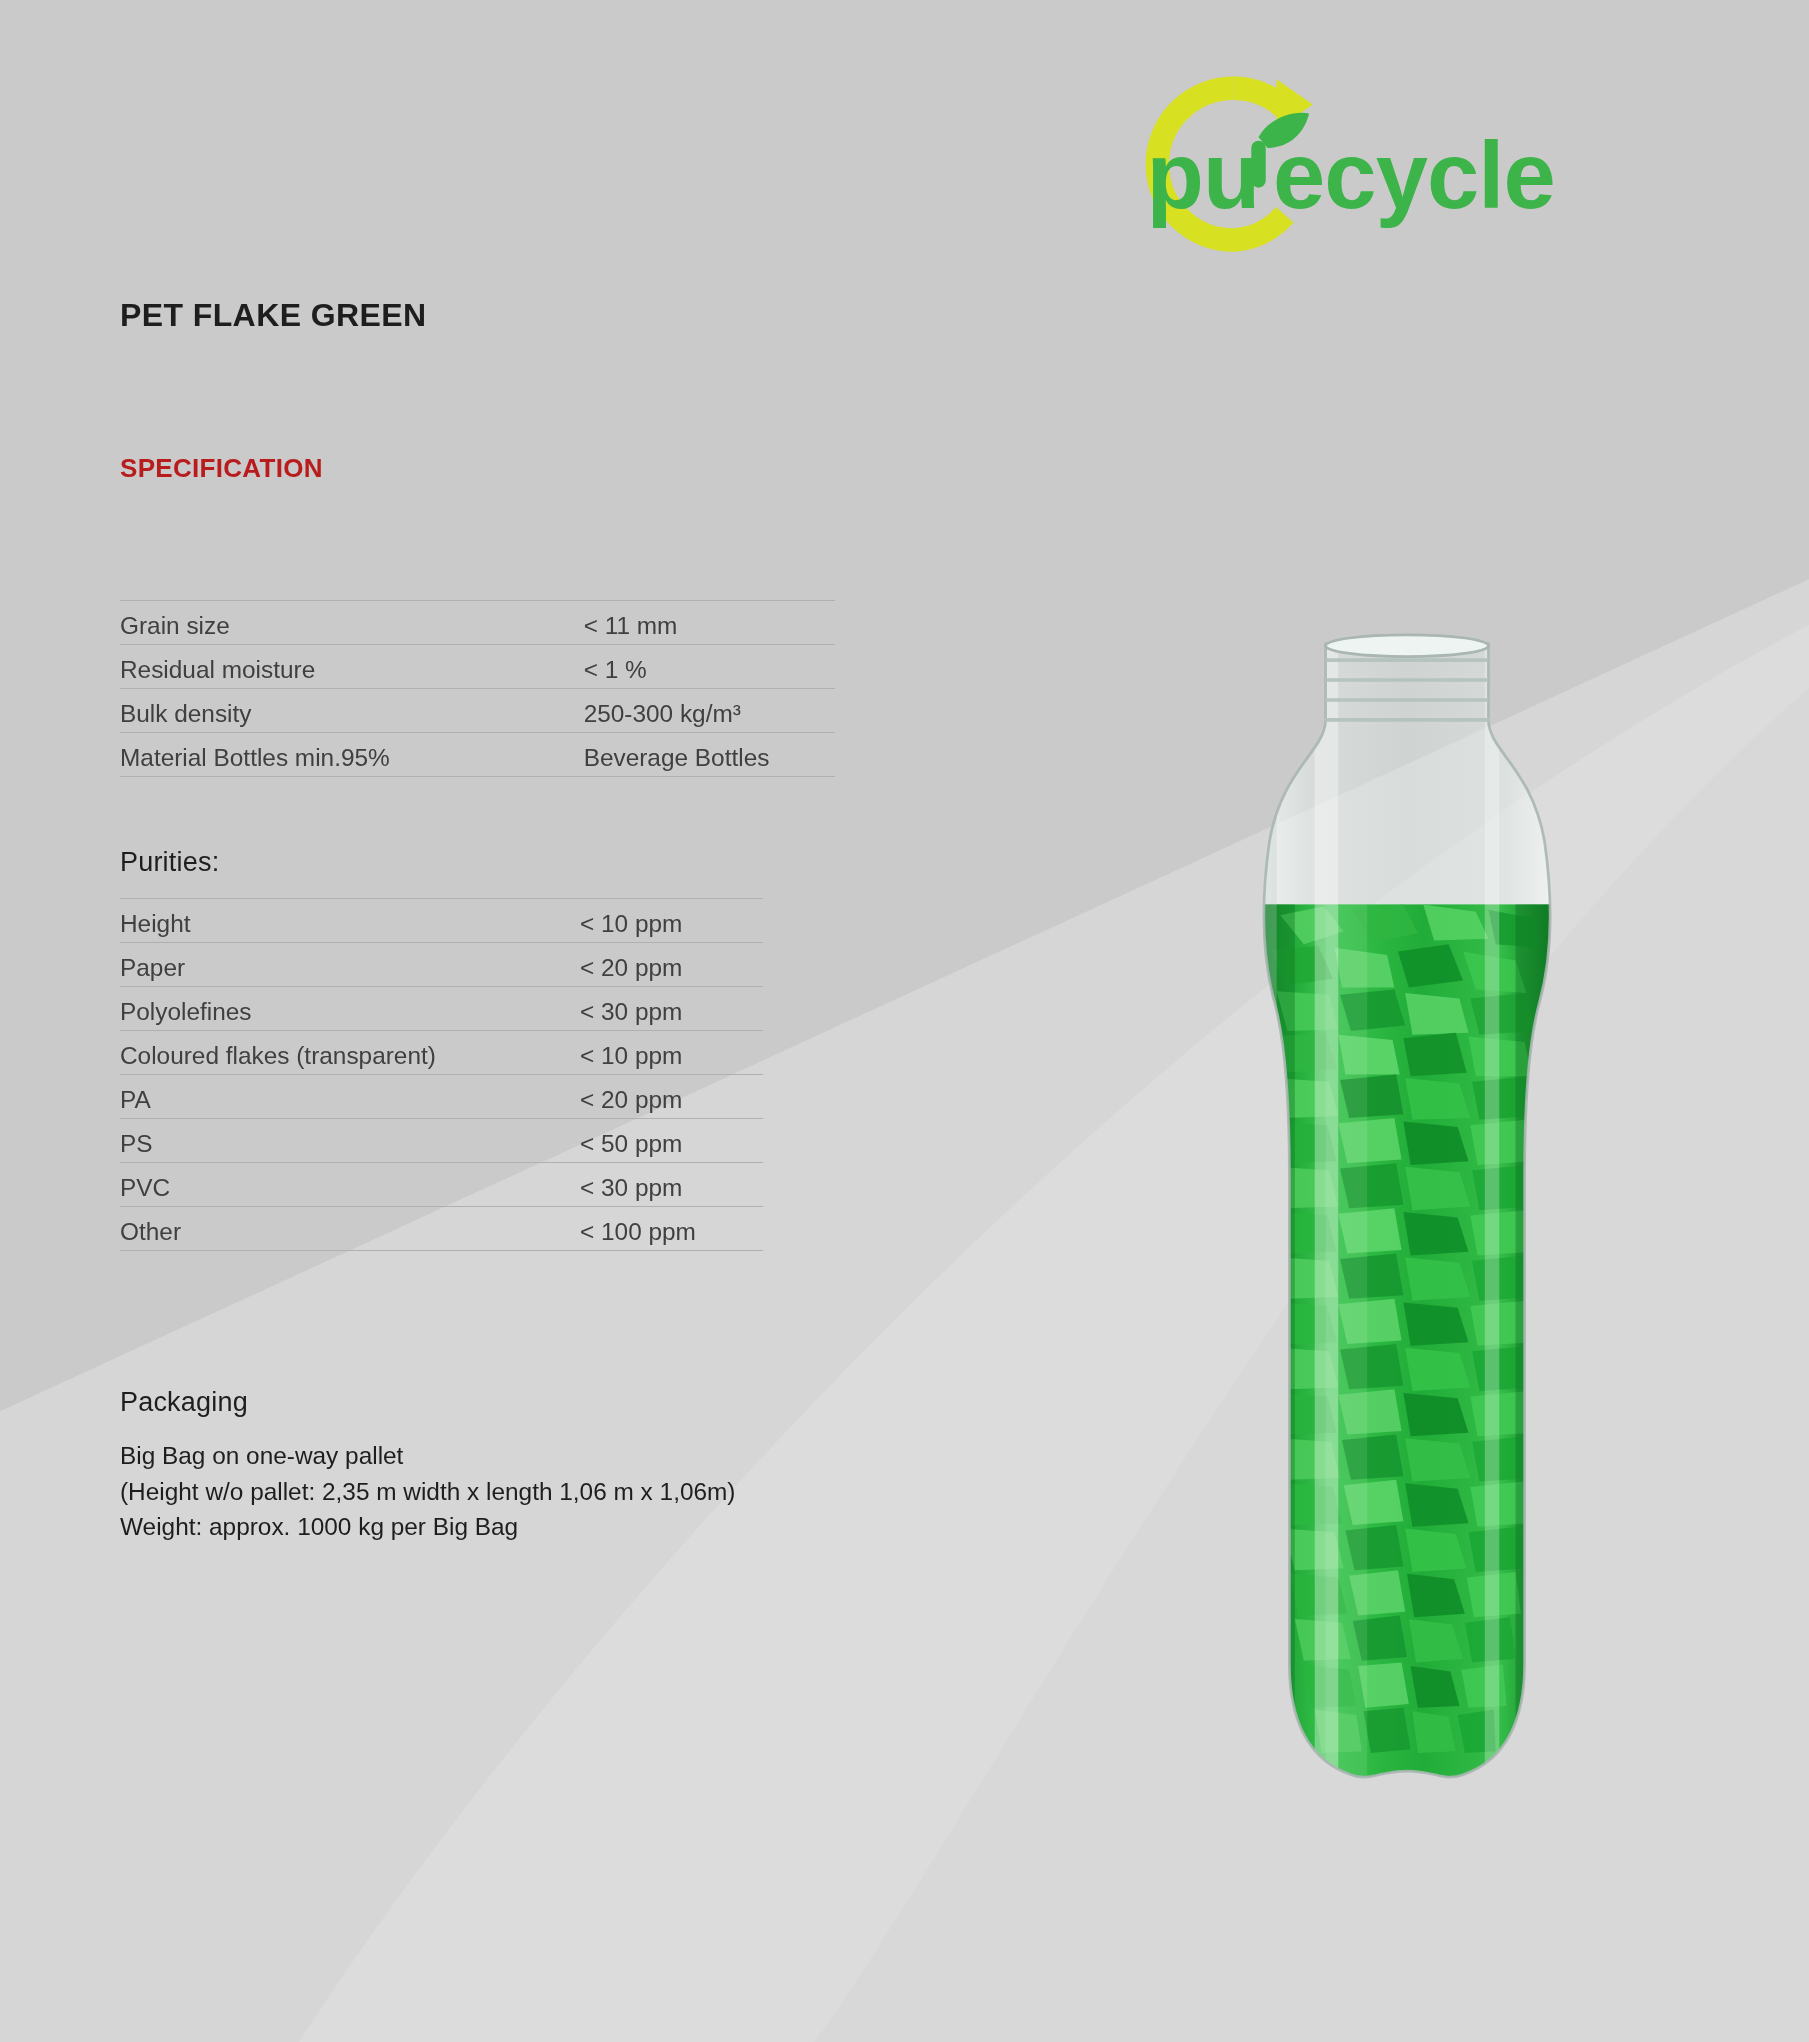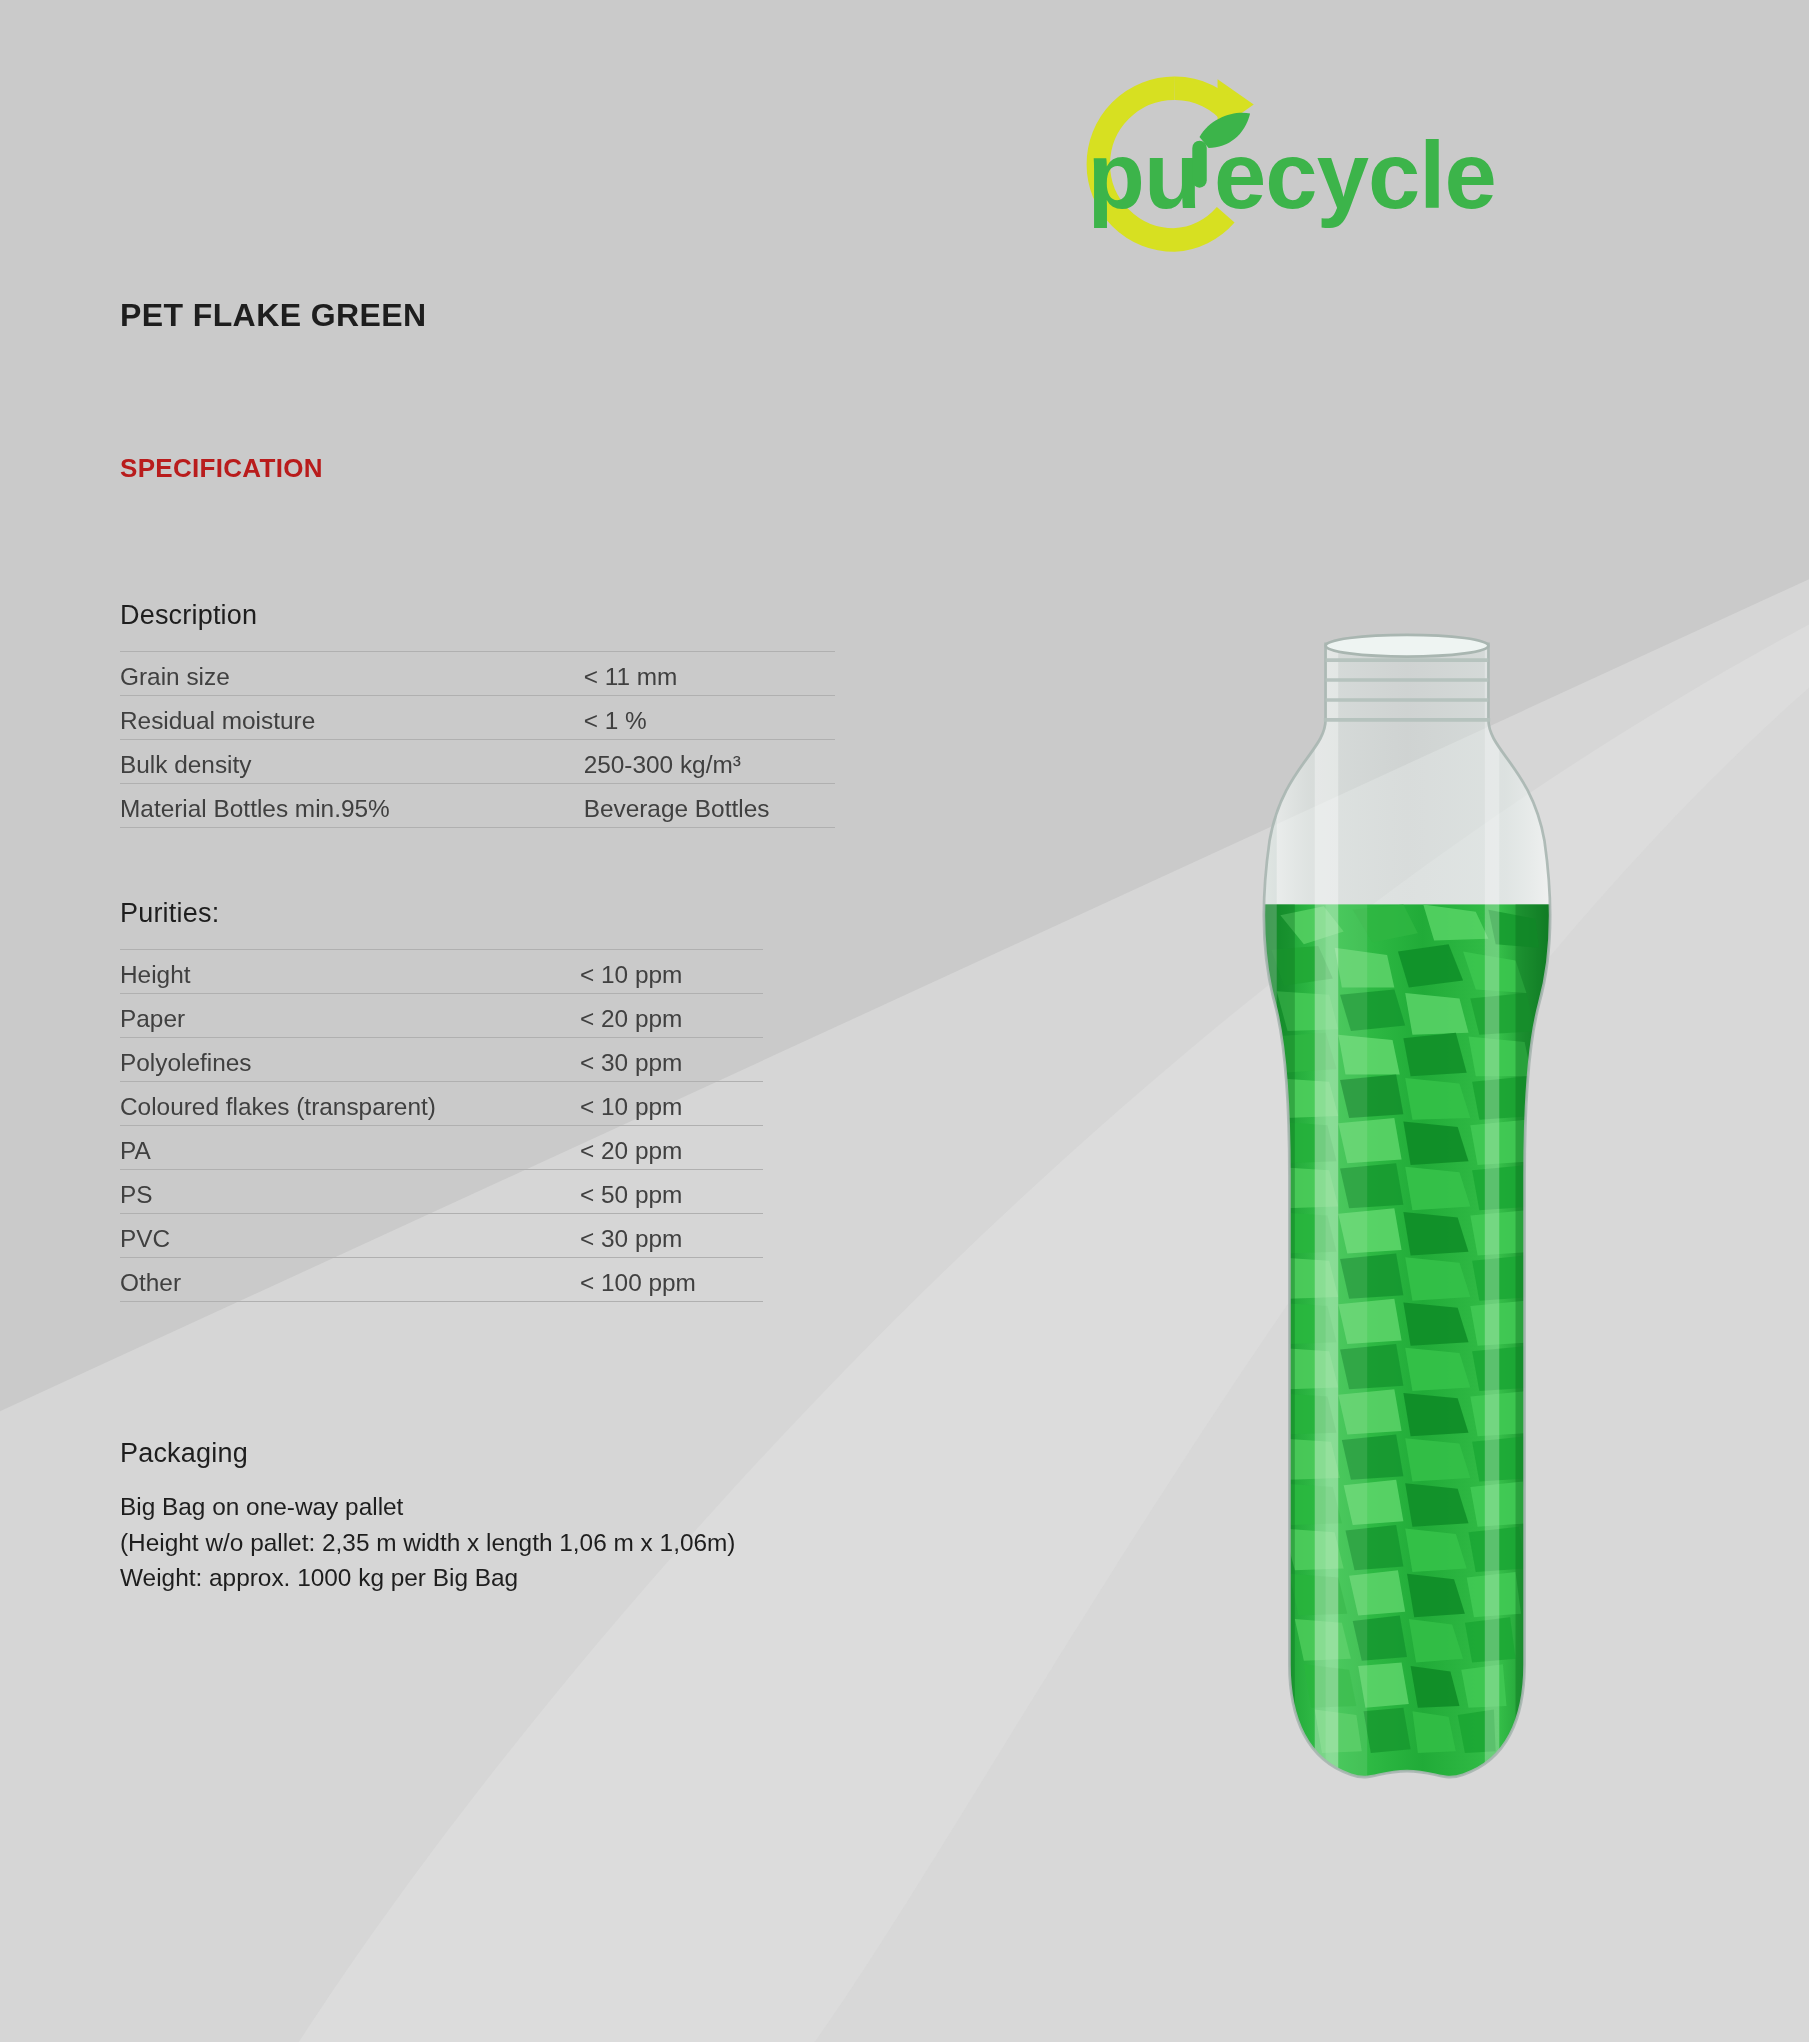--- a/index.html
+++ b/index.html
@@ -30,21 +30,21 @@
     width: 1809px;
     height: 2043px;
     overflow: hidden;
     pointer-events: none;
   }
   .bg-diagonal svg { display: block; }
 
   
   .logo {
     position: absolute;
-    left: 1040px;
+    left: 1099px;
     top: 54px;
     width: 525px;
     height: 271px;
   }
   .logo svg { display: block; }
 
   
   .content {
     position: absolute;
     left: 120px;
@@ -155,21 +155,20 @@
     </svg>
   </div>
 
   <div class="content">
 
     <h1 class="doc-title">PET FLAKE GREEN</h1>
 
     <h2 class="section-head">SPECIFICATION</h2>
 
     <div class="block-description">
-      <h3 class="sub-head">Description</h3>
       <table class="spec desc">
         <tbody>
           <tr>
             <td class="k">Grain size</td>
             <td class="v">&lt; 11 mm</td>
           </tr>
           <tr>
             <td class="k">Residual moisture</td>
             <td class="v">&lt; 1 %</td>
           </tr>

